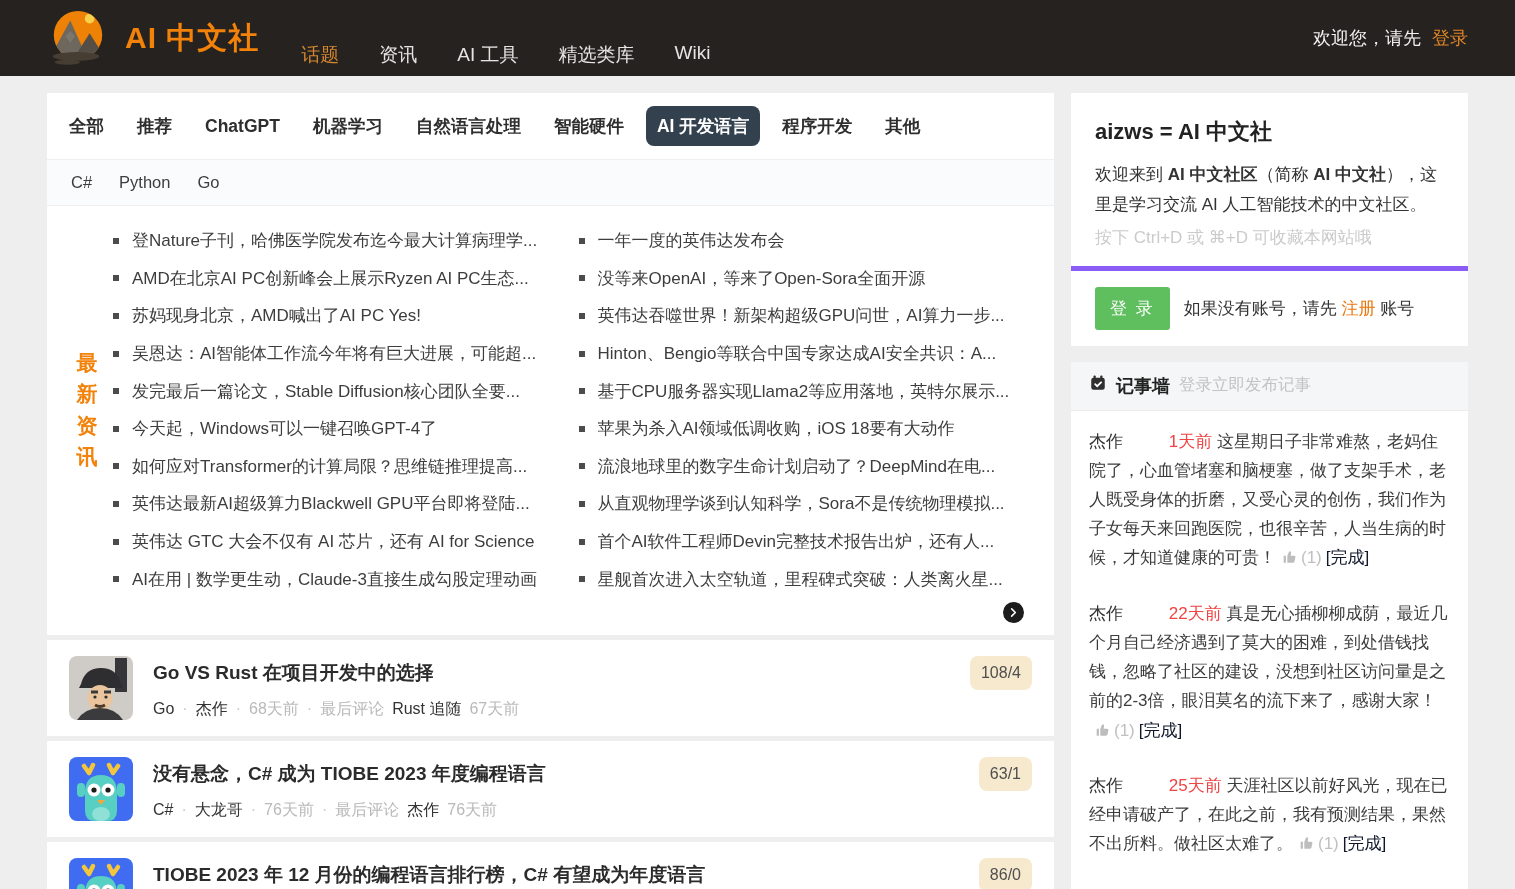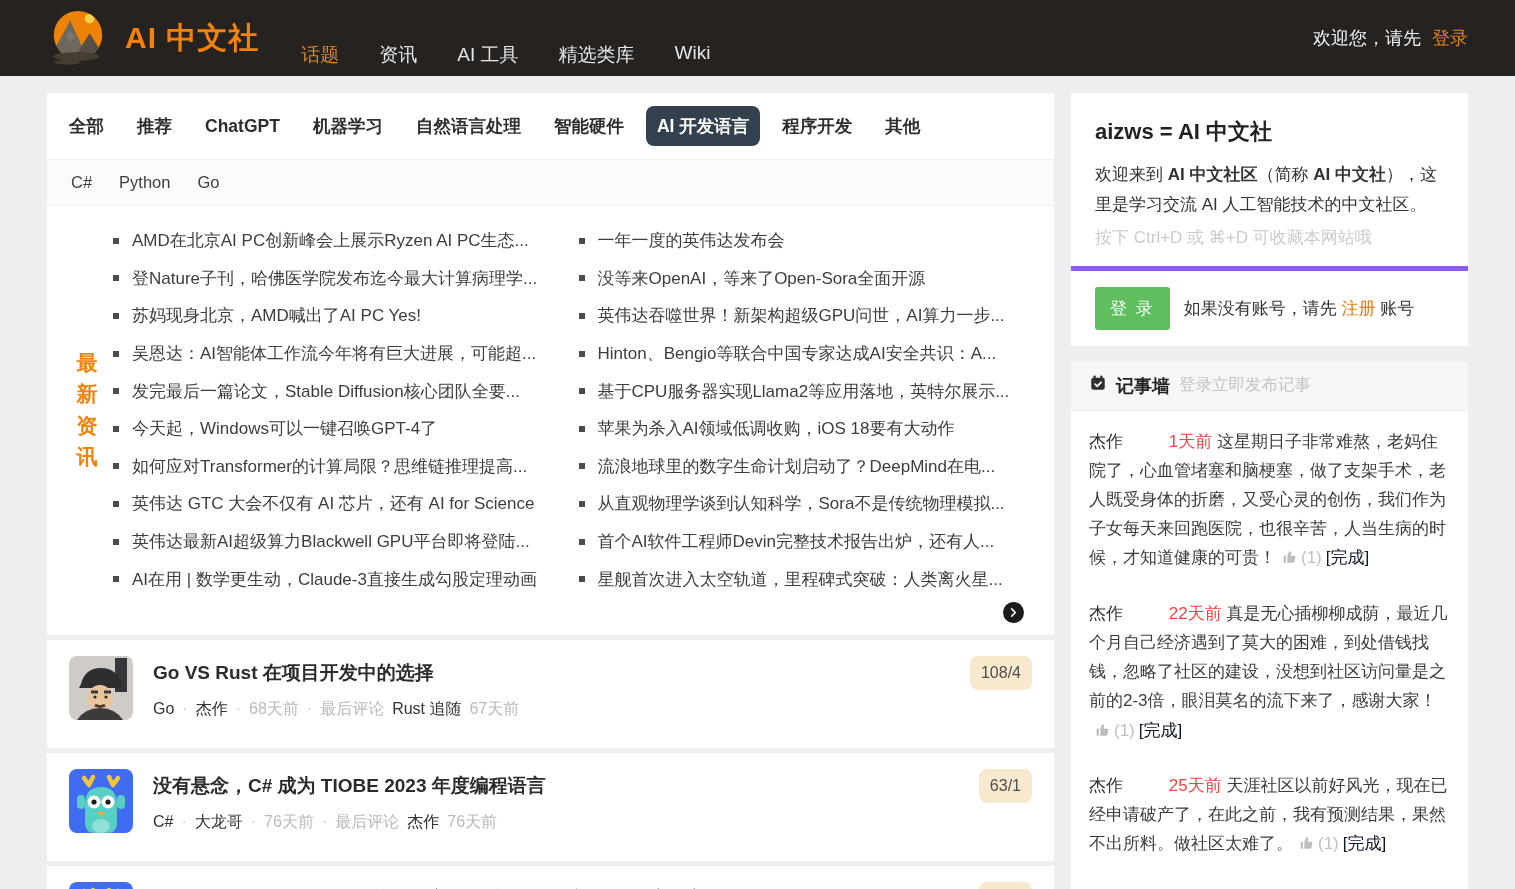--- a/index.html
+++ b/index.html
@@ -36,21 +36,21 @@
   .news-label-text { width:24px; font-size:21px; font-weight:bold; color:#f28209; line-height:1.5; word-break:break-all; text-align:center; }
   .news-cols { flex:1; display:flex; min-width:0; }
   .news-col { width:50%; min-width:0; }
   .news-item { height:37.6px; display:flex; align-items:center; gap:13px; white-space:nowrap; overflow:hidden; padding-right:14px; cursor:pointer; }
   .bullet { width:6px; height:6px; background:#4c4c4c; flex:none; }
   .news-text { font-size:17px; color:#3d3d3d; overflow:hidden; text-overflow:ellipsis; }
   .news-footer { display:flex; justify-content:flex-end; padding:4px 30px 12px 0; }
   .next-btn { width:21px; height:21px; border-radius:50%; background:#1c1c1c; display:flex; align-items:center; justify-content:center; cursor:pointer; }
 
   
-  .topic-row { margin-top:5px; background:#fff; height:108px; padding:16px 22px; display:flex; gap:20px; position:relative; }
+  .topic-row { margin-top:5px; background:#fff; height:96px; padding:16px 22px; display:flex; gap:20px; position:relative; }
   .avatar { width:64px; height:64px; border-radius:8px; overflow:hidden; flex:none; }
   .avatar svg { display:block; }
   .topic-main { min-width:0; padding-top:4px; }
   .topic-title { font-size:19px; font-weight:bold; color:#2b2b2b; margin-bottom:13px; white-space:nowrap; cursor:pointer; }
   .topic-meta { font-size:16px; display:flex; gap:8px; align-items:center; white-space:nowrap; }
   .m-dark { color:#333; }
   .m-dim { color:#b9b9b9; }
   .m-dot { color:#c9c9c9; }
   .topic-badge { position:absolute; right:22px; top:16px; background:#f6e9cd; border-radius:8px; padding:8px 11px; font-size:16px; color:#4f4f4f; }
 
@@ -135,53 +135,53 @@
         </div>
 
       <div class="news-wrap">
         <div class="news-label">
           <div class="news-label-text">最新资讯</div>
         </div>
         <div class="news-cols">
           <div class="news-col" id="news-left">
               <div class="news-item">
                 <span class="bullet"></span>
+                <span class="news-text">登Nature子刊，哈佛医学院发布迄今最大计算病理学...</span>
+              </div>
+              <div class="news-item">
+                <span class="bullet"></span>
                 <span class="news-text">AMD在北京AI PC创新峰会上展示Ryzen AI PC生态...</span>
               </div>
               <div class="news-item">
                 <span class="bullet"></span>
-                <span class="news-text">登Nature子刊，哈佛医学院发布迄今最大计算病理学...</span>
-              </div>
-              <div class="news-item">
-                <span class="bullet"></span>
                 <span class="news-text">苏妈现身北京，AMD喊出了AI PC Yes!</span>
               </div>
               <div class="news-item">
                 <span class="bullet"></span>
                 <span class="news-text">吴恩达：AI智能体工作流今年将有巨大进展，可能超...</span>
               </div>
               <div class="news-item">
                 <span class="bullet"></span>
                 <span class="news-text">发完最后一篇论文，Stable Diffusion核心团队全要...</span>
               </div>
               <div class="news-item">
                 <span class="bullet"></span>
                 <span class="news-text">今天起，Windows可以一键召唤GPT-4了</span>
               </div>
               <div class="news-item">
                 <span class="bullet"></span>
                 <span class="news-text">如何应对Transformer的计算局限？思维链推理提高...</span>
               </div>
               <div class="news-item">
                 <span class="bullet"></span>
+                <span class="news-text">英伟达最新AI超级算力Blackwell GPU平台即将登陆...</span>
+              </div>
+              <div class="news-item">
+                <span class="bullet"></span>
                 <span class="news-text">英伟达 GTC 大会不仅有 AI 芯片，还有 AI for Science</span>
-              </div>
-              <div class="news-item">
-                <span class="bullet"></span>
-                <span class="news-text">英伟达最新AI超级算力Blackwell GPU平台即将登陆...</span>
               </div>
               <div class="news-item">
                 <span class="bullet"></span>
                 <span class="news-text">AI在用 | 数学更生动，Claude-3直接生成勾股定理动画</span>
               </div>
             </div>
           <div class="news-col" id="news-right">
               <div class="news-item">
                 <span class="bullet"></span>
                 <span class="news-text">一年一度的英伟达发布会</span>

